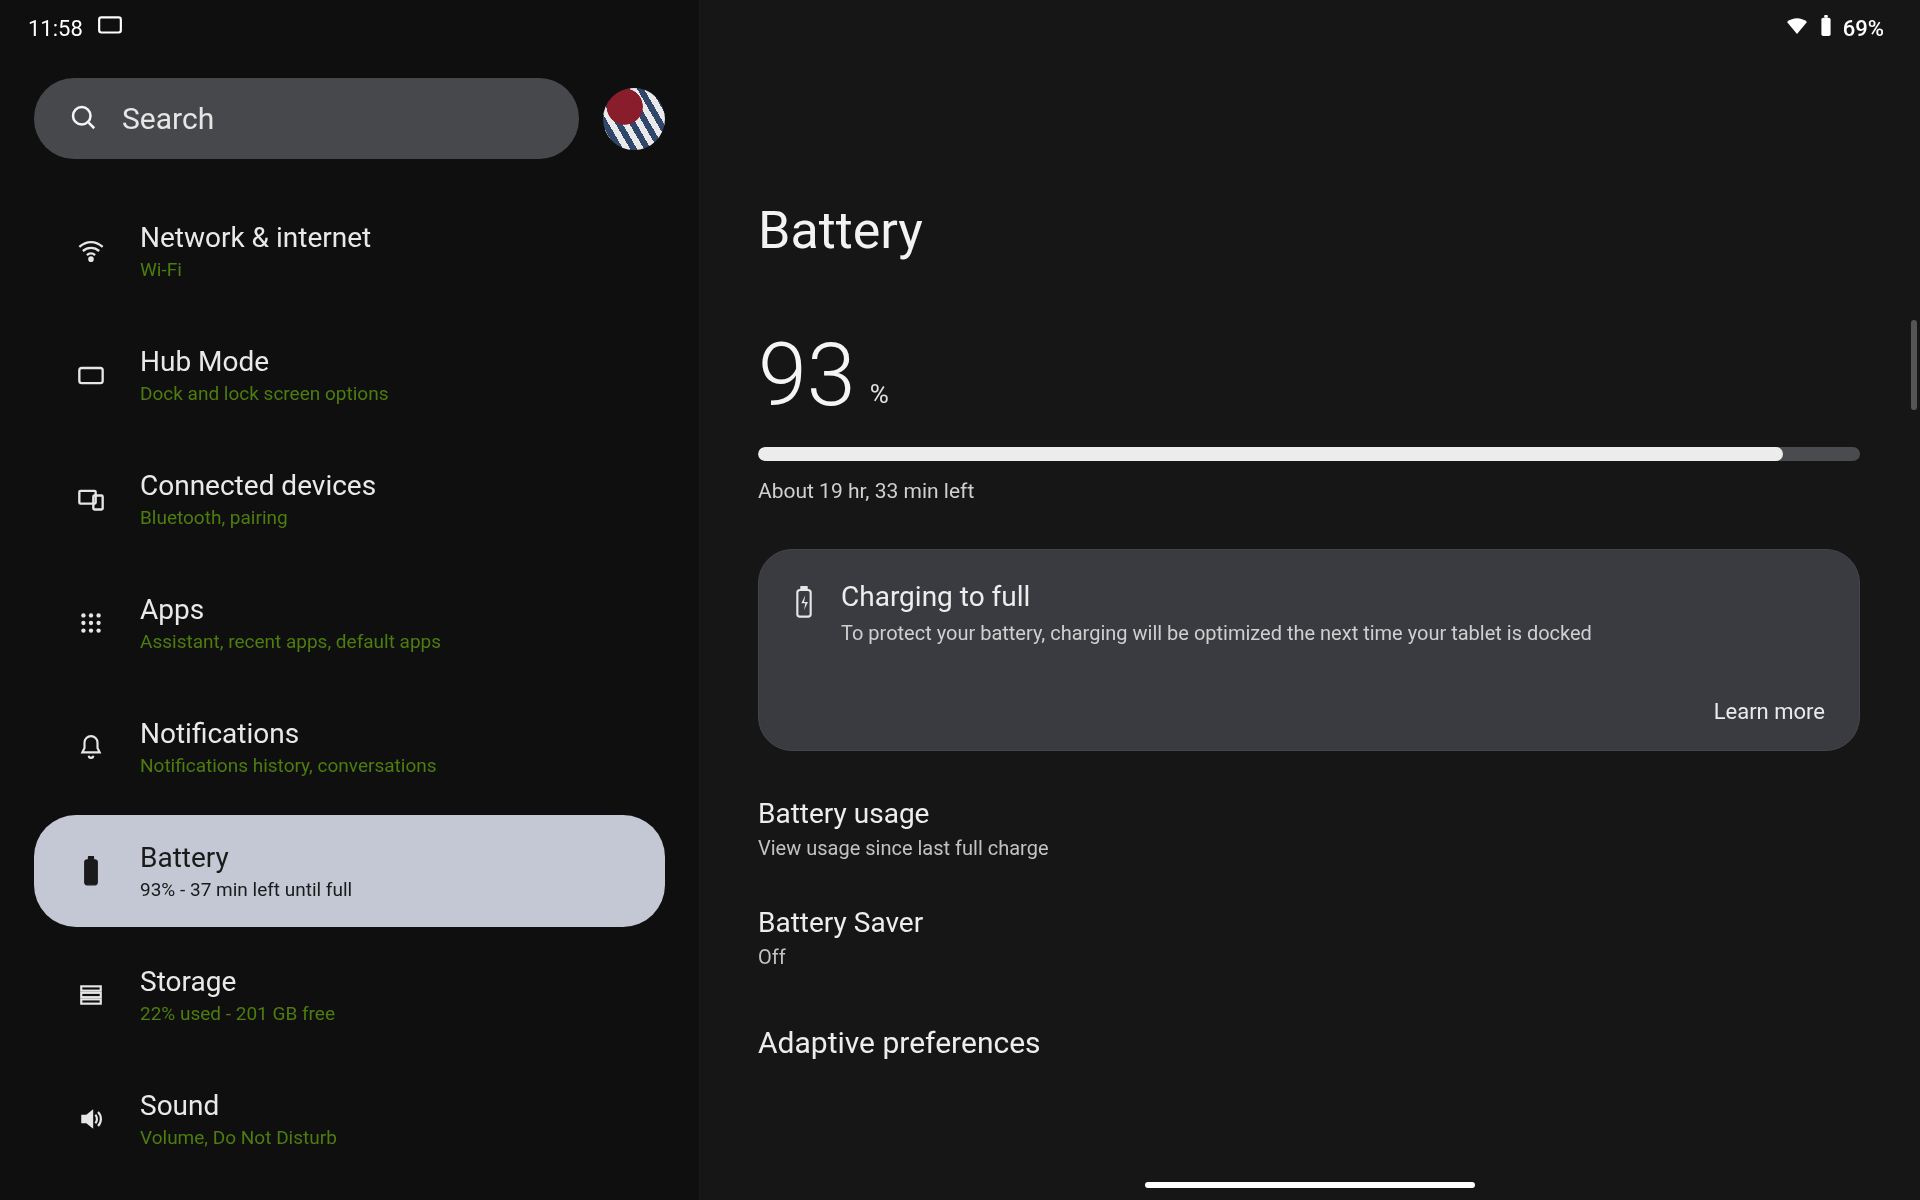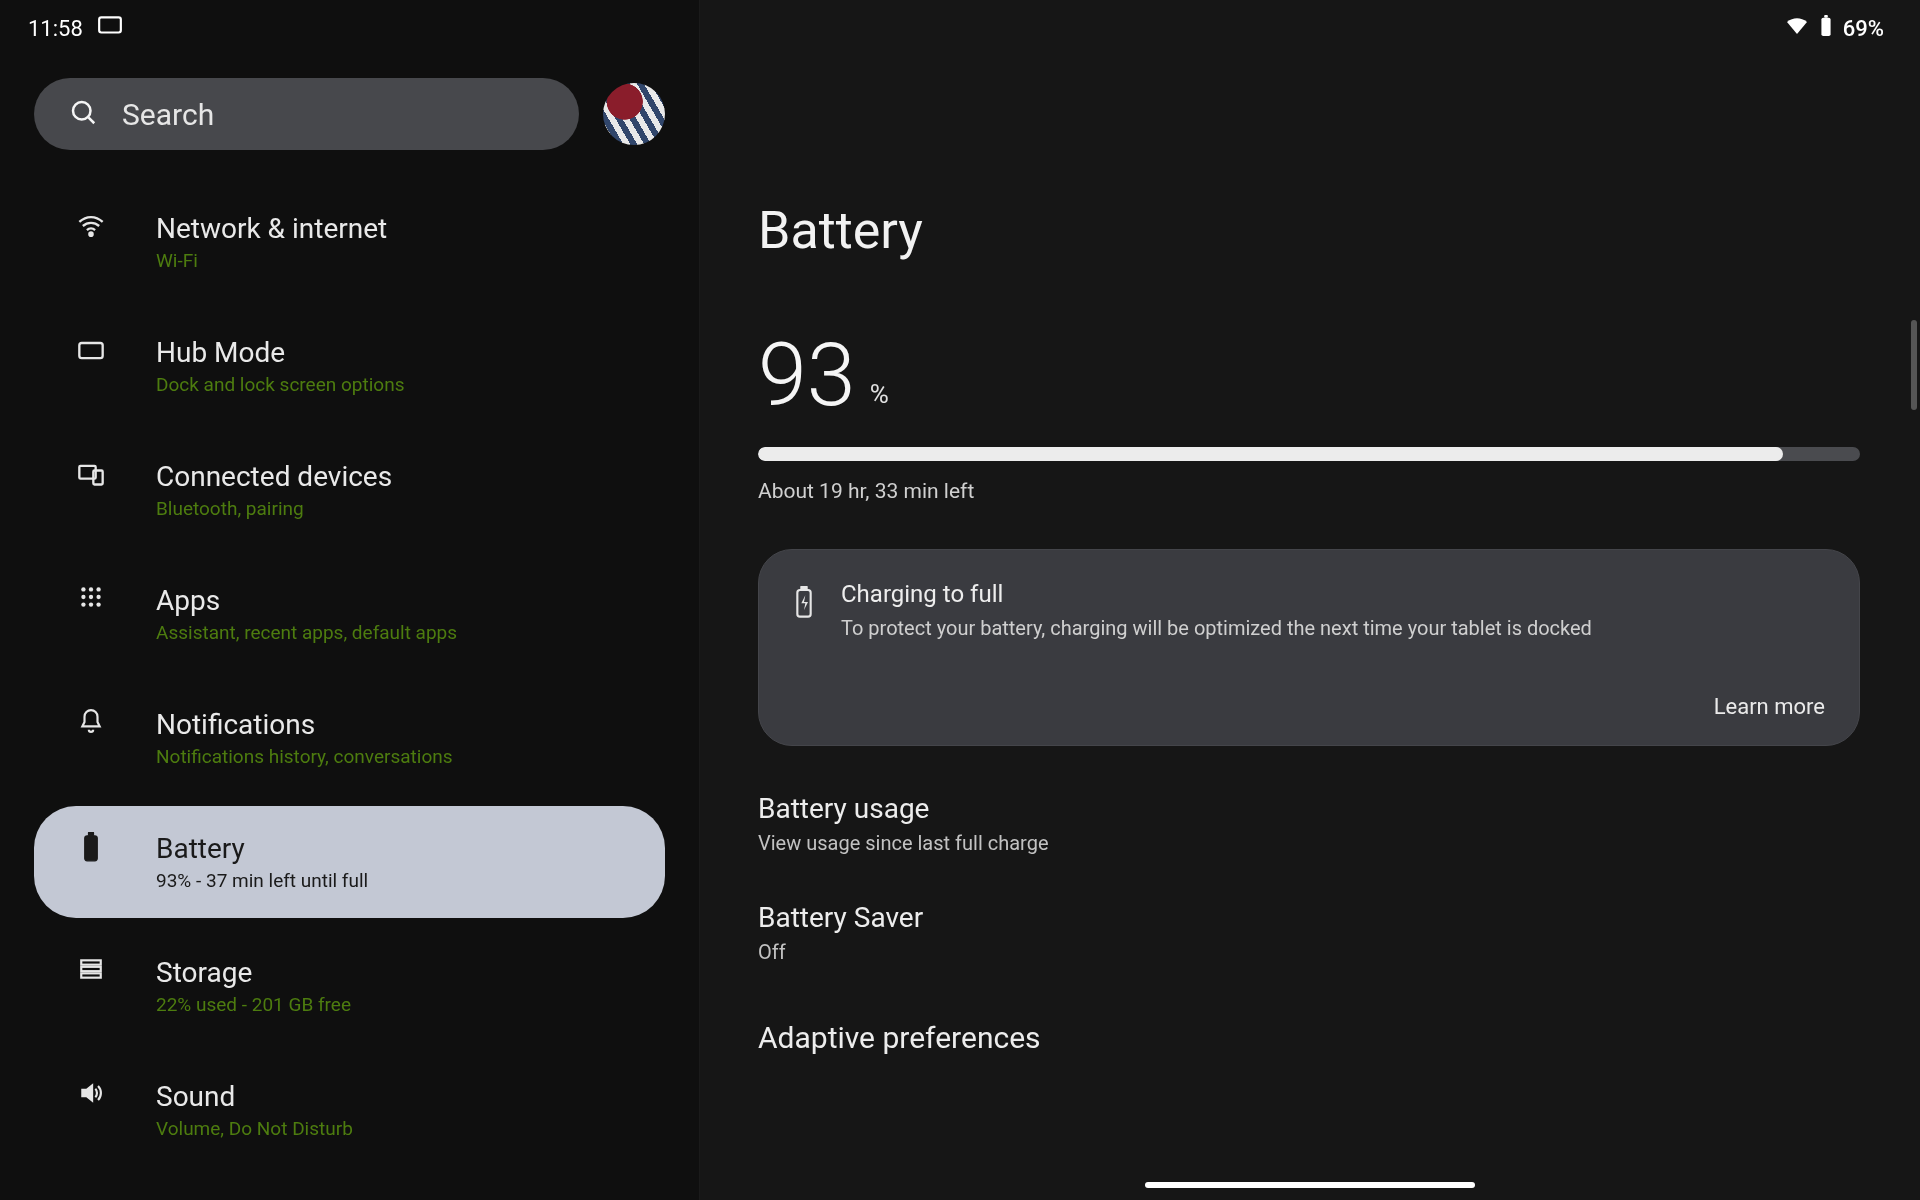--- a/index.html
+++ b/index.html
@@ -24,31 +24,31 @@
   .statusbar .right{display:flex;align-items:center;gap:10px;font-weight:500}
 
   
   .app{position:absolute;top:0;left:0;right:0;bottom:0;display:flex}
   .sidebar{width:700px;height:100%;background:var(--bg);padding-top:78px;border-right:1px solid #1a1a1a;position:relative}
   .main{flex:1;height:100%;background:#161616;padding:0 0 0 0;position:relative;overflow:hidden}
   .scroll-track{position:absolute;right:3px;top:320px;width:6px;height:90px;background:#555;border-radius:3px}
 
   
   .searchrow{display:flex;align-items:center;gap:24px;padding:0 34px 30px 34px}
-  .searchbox{flex:1;height:72px;background:var(--search);border-radius:40px;display:flex;align-items:center;gap:24px;padding:0 34px}
+  .searchbox{flex:1;height:81px;background:var(--search);border-radius:40px;display:flex;align-items:center;gap:24px;padding:0 34px}
   .searchbox svg{width:30px;height:30px;opacity:.95}
   .searchbox .ph{font-size:30px;color:#e6e6e6}
   .avatar{width:62px;height:62px;border-radius:50%;background:
     radial-gradient(circle at 35% 30%, #8a1d2b 0 30%, transparent 31%),
     repeating-linear-gradient(60deg,#31466b 0 6px,#e9e9e9 6px 12px);
   }
 
   
   .navlist{display:flex;flex-direction:column;gap:0}
-  .navitem{display:flex;align-items:flex-start;gap:50px;padding:26px 42px;margin:6px 34px;border-radius:42px;cursor:pointer}
+  .navitem{display:flex;align-items:center;gap:34px;padding:26px 42px;margin:6px 34px;border-radius:42px;cursor:pointer}
   .navitem .icon{width:30px;display:flex;justify-content:center}
   .navitem .labels{display:flex;flex-direction:column}
   .navitem .title{font-size:28px;color:#e9e9e9;font-weight:400}
   .navitem .sub{font-size:19px;color:#4d7c0f;margin-top:4px}
   .navitem.selected{background:var(--selected-bg)}
   .navitem.selected .title,.navitem.selected .sub{color:var(--selected-text)}
   .navitem.selected svg{stroke:var(--selected-text);fill:var(--selected-text)}
 
   
   .content{padding:200px 60px 0 58px}
@@ -56,21 +56,21 @@
   .pct-row{display:flex;align-items:flex-end;gap:14px;margin-bottom:28px}
   .pct{font-size:88px;font-weight:300;line-height:1;color:#f5f5f5}
   .pct-unit{font-size:26px;color:#e0e0e0;margin-bottom:10px}
   .bar{position:relative;width:calc(100% - 0px);height:14px;border-radius:8px;background:#4a4b4f;overflow:hidden}
   .bar-fill{position:absolute;top:0;left:0;bottom:0;background:#ececec;border-radius:8px}
   .est{margin-top:18px;font-size:21px;color:#d0d0d0}
 
   .card{margin-top:46px;background:var(--card);border-radius:34px;padding:30px 34px 26px 34px;border:1px solid var(--card-border)}
   .card-top{display:flex;gap:26px;align-items:flex-start}
   .card-icon{margin-top:6px}
-  .card-title{font-size:24px;color:#ededed}
+  .card-title{font-size:28px;color:#ededed}
   .card-sub{font-size:20px;color:#cfcfcf;margin-top:8px}
   .card-link{text-align:right;font-size:22px;color:#eaeaea;margin-top:54px}
 
   .setting{margin-top:46px}
   .setting .t{font-size:28px;color:#ededed}
   .setting .s{font-size:20px;color:#c2c2c2;margin-top:6px}
 
   .section-head{margin-top:56px;font-size:30px;color:#ededed}
 
   .home-indicator{position:absolute;left:50%;transform:translateX(-50%);bottom:12px;width:330px;height:6px;border-radius:4px;background:#fff}

